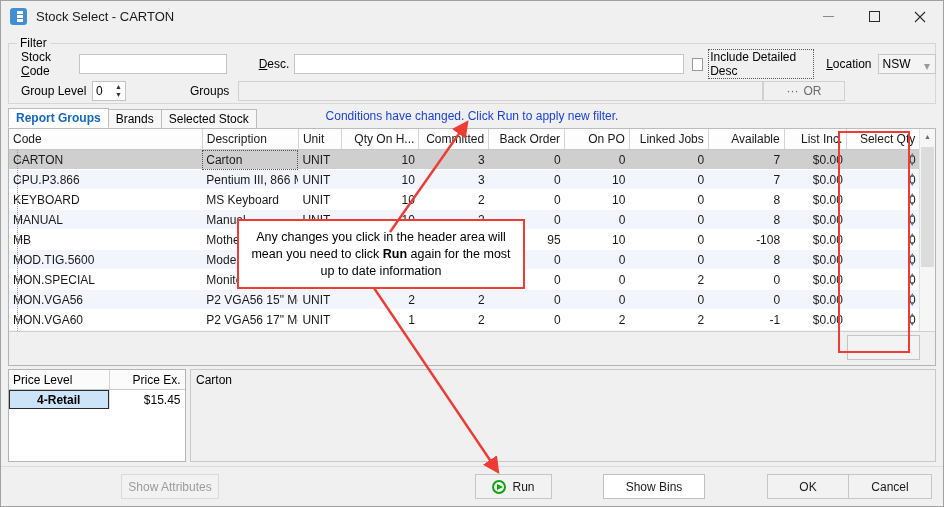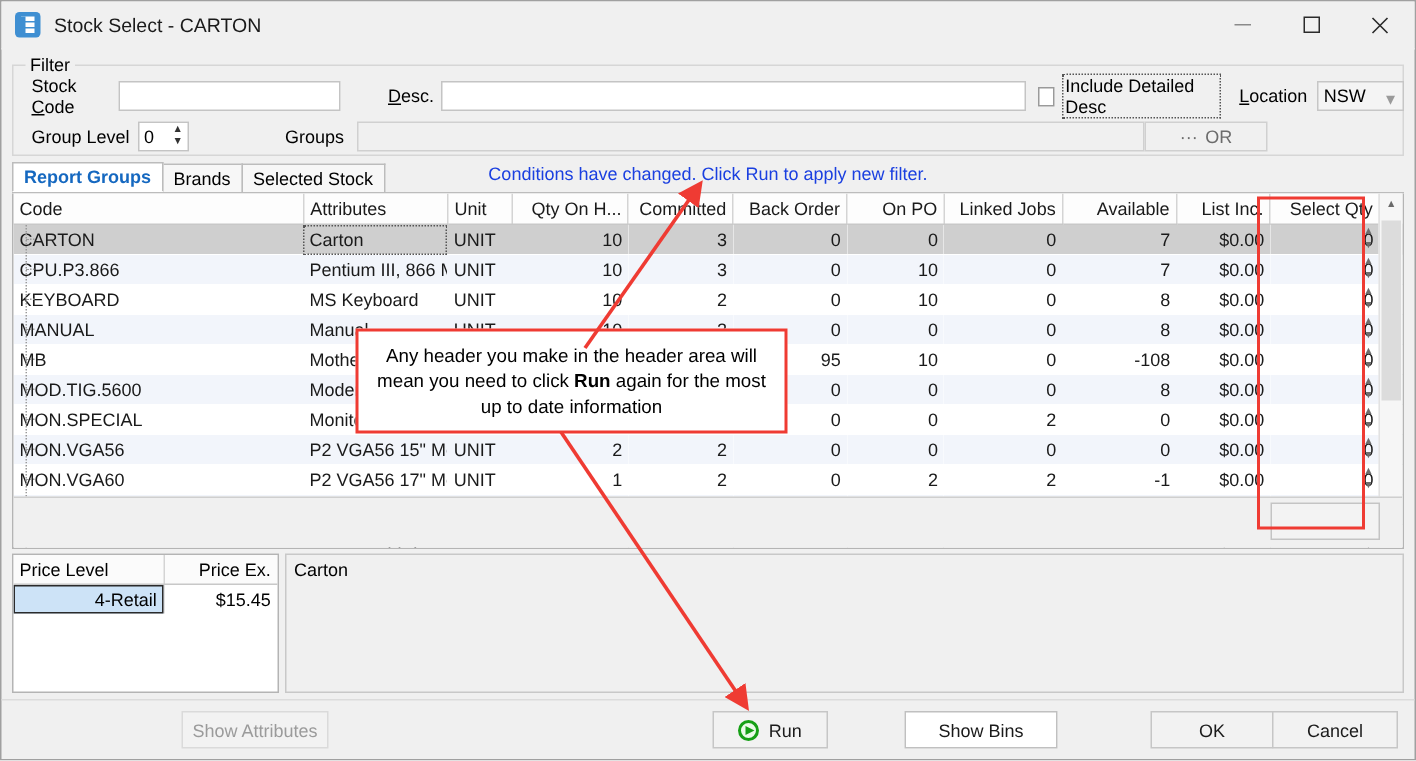--- a/index.html
+++ b/index.html
@@ -337,21 +337,21 @@
     white-space: nowrap;
   }
   table.price th.l { text-align: left; }
   table.price th.r { text-align: right; }
   table.price td {
     height: 19px;
     padding: 0 4px;
     white-space: nowrap;
     border-right: 1px solid #e2e2e2;
   }
-  table.price td.l { text-align: right; }
+  table.price td.l { text-align: center; font-weight: bold; }
   table.price td.r { text-align: right; }
   table.price td.selcell {
     background: #cde3f7;
     outline: 1px solid #2b2b2b;
     outline-offset: -1px;
   }
   .pane-right {
     flex: 1;
     background: #f0f0f0;
     border: 1px solid #c8c8c8;
@@ -516,21 +516,21 @@
         <col style="width:64px">
         <col style="width:78px">
         <col style="width:75px">
         <col style="width:62px">
         <col style="width:72px">
         <col style="width:15px">
       </colgroup>
       <thead>
         <tr>
           <th class="l">Code</th>
-          <th class="l">Attributes</th>
+          <th class="l">Description</th>
           <th class="l">Unit</th>
           <th>Qty On H...</th>
           <th>Committed</th>
           <th>Back Order</th>
           <th>On PO</th>
           <th>Linked Jobs</th>
           <th>Available</th>
           <th>List Inc.</th>
           <th>Select Qty</th>
           <th style="border-right:none;"></th>
@@ -792,15 +792,15 @@
     <marker id="ah" markerWidth="7" markerHeight="7" refX="3" refY="3.5" orient="auto">
       <polygon points="0,0 7,3.5 0,7" fill="#ef3b33"></polygon>
     </marker>
   </defs>
   <line x1="390" y1="232" x2="463" y2="128" stroke="#ef3b33" stroke-width="2.4" marker-end="url(#ah)"></line>
   <line x1="374" y1="288" x2="494" y2="466" stroke="#ef3b33" stroke-width="2.4" marker-end="url(#ah)"></line>
 </svg>
 
 <div class="callout">
   <div>
-    <span>Any header you make in the header area will mean you need to click </span><b>Run</b><span> again for the most up to date information</span>
+    <span>Any changes you click in the header area will mean you need to click </span><b>Run</b><span> again for the most up to date information</span>
   </div>
 </div>
 
 </body></html>

